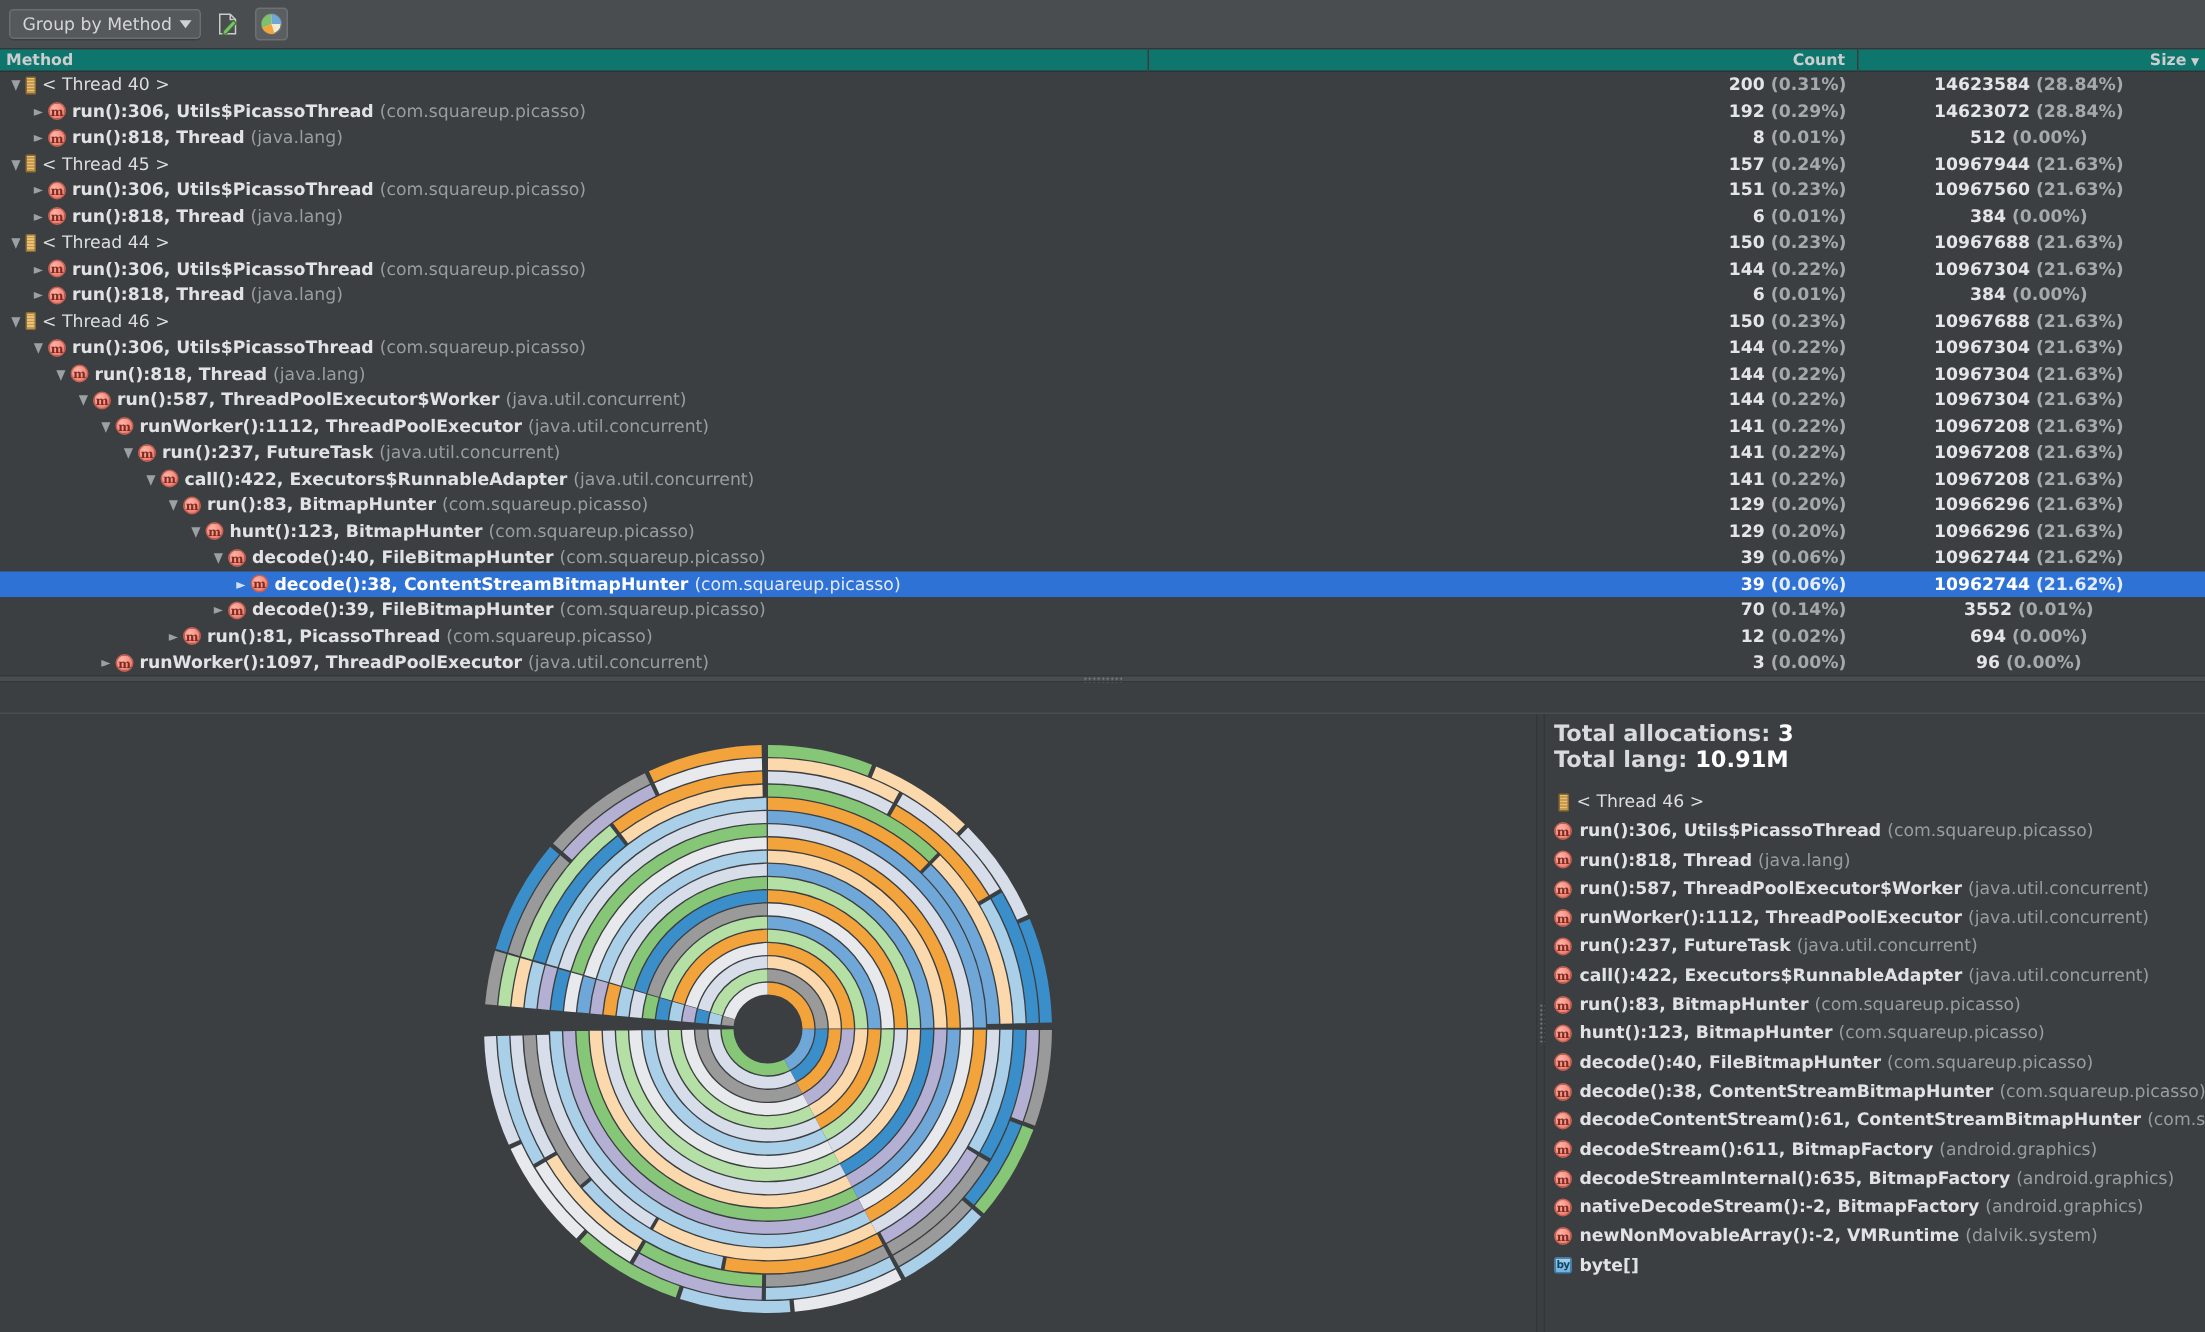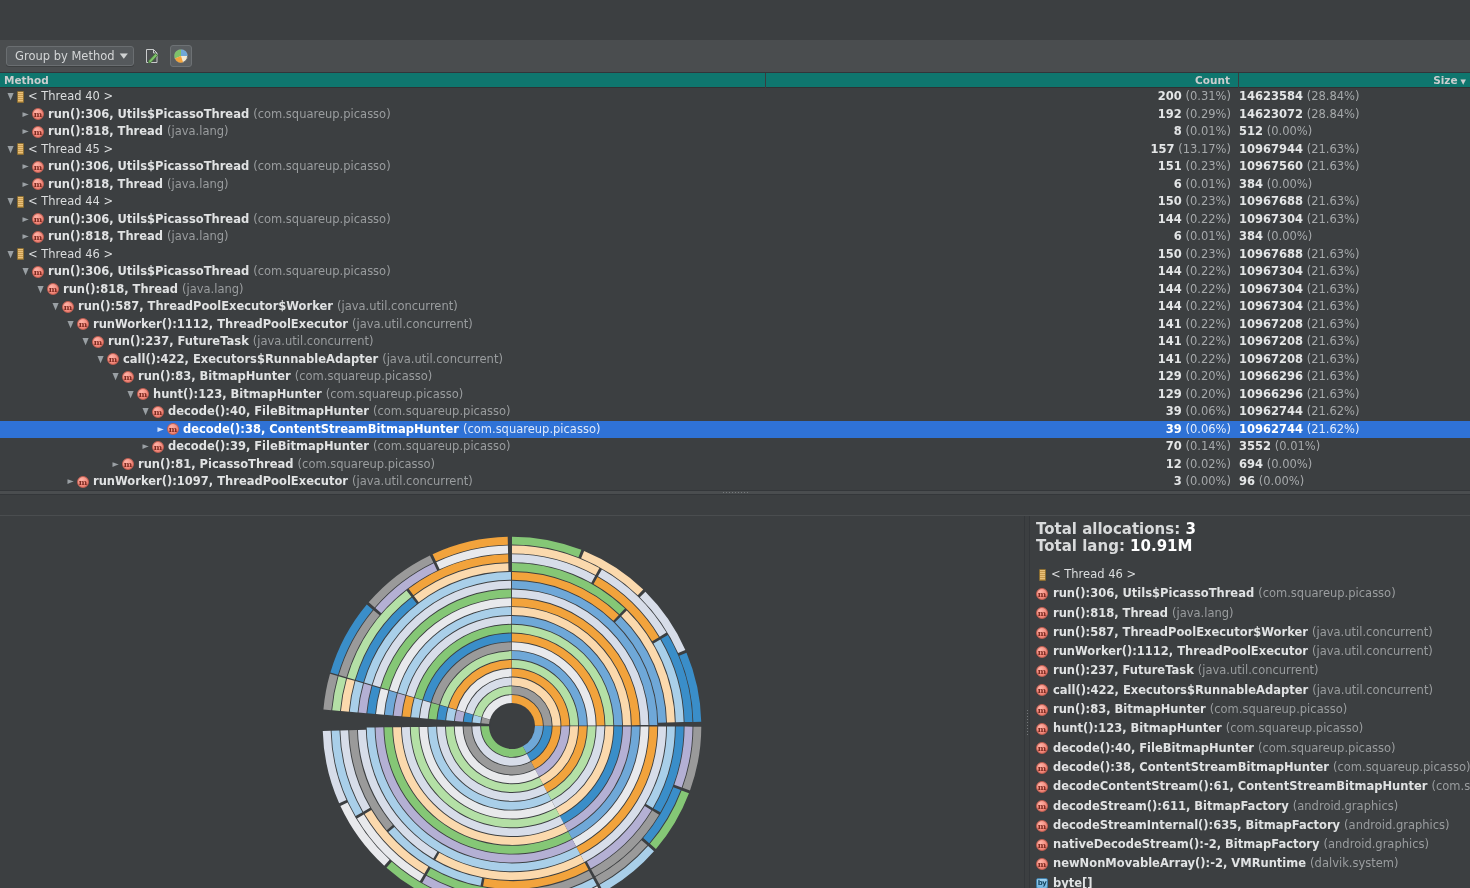--- a/index.html
+++ b/index.html
@@ -6,21 +6,21 @@
   html, body {
     margin: 0; padding: 0;
     width: 1470px; height: 888px;
     overflow: hidden;
     background: #3c3f41;
     font-family: "DejaVu Sans", "Liberation Sans", sans-serif;
     -webkit-font-smoothing: antialiased;
   }
 
   
-  #app { position: relative; width: 1470px; height: 672px; margin-top: 40px; }
+  #app { position: relative; width: 1470px; height: 672px; }
 
   
   #toolbar {
     position: absolute; left: 0; top: 0; width: 1470px; height: 33px;
     background: #4a4d4f;
     border-bottom: 1px solid #32353a;
     display: flex; align-items: center; padding-left: 6px; gap: 7px;
   }
   .combo {
     background: #55595c;
@@ -111,25 +111,25 @@
   .pkg { color: #9a9d9f; font-weight: normal; margin-left: 4px; }
   .tname { color: #dcdedf; }
 
   .cell-count {
     position: absolute; left: 766px; width: 473px; top: 0;
     text-align: right; padding-right: 8px;
     font-size: 11.5px;
   }
   .cell-size {
     position: absolute; left: 1239px; width: 231px; top: 0;
-    text-align: left; padding-right: 4px;
+    text-align: center; padding-right: 4px;
     font-size: 11.5px;
   }
   .num { font-weight: bold; color: #e3e5e6; }
-  .pct { color: #a6a9ab; font-weight: normal; }
+  .pct { color: #a6a9ab; font-weight: bold; }
 
   
   #hsplit {
     position: absolute; left: 0; top: 450px; width: 1470px; height: 5px;
     background: #4a4d4f; border-top: 1px solid #34373a; border-bottom: 1px solid #34373a;
   }
   #hsplit .grip {
     position: absolute; left: 50%; top: 0px; transform: translateX(-50%);
     width: 26px; height: 4px;
     background-image: radial-gradient(circle, #7d8184 0.6px, transparent 0.8px);
@@ -252,21 +252,21 @@
         </div>
         <div class="cell-count"><span class="num">8</span><span class="pct"> (0.01%)</span></div>
         <div class="cell-size"><span class="num">512</span><span class="pct"> (0.00%)</span></div>
       </div>
       <div class="row">
         <div class="rowlabel" style="padding-left: 4px;">
           <span class="twisty">▼</span>
           <span class="ico ico-thread"></span>
           <span class="tname">&lt; Thread 45 &gt;</span>
         </div>
-        <div class="cell-count"><span class="num">157</span><span class="pct"> (13.17%)</span></div>
+        <div class="cell-count"><span class="num">157</span><span class="pct"> (0.24%)</span></div>
         <div class="cell-size"><span class="num">10967944</span><span class="pct"> (21.63%)</span></div>
       </div>
       <div class="row">
         <div class="rowlabel" style="padding-left: 19px;">
           <span class="twisty">►</span>
           <span class="ico ico-method">m</span>
           <span class="mname">run():306, Utils$PicassoThread</span>
           <span class="pkg">(com.squareup.picasso)</span>
         </div>
         <div class="cell-count"><span class="num">151</span><span class="pct"> (0.23%)</span></div>

